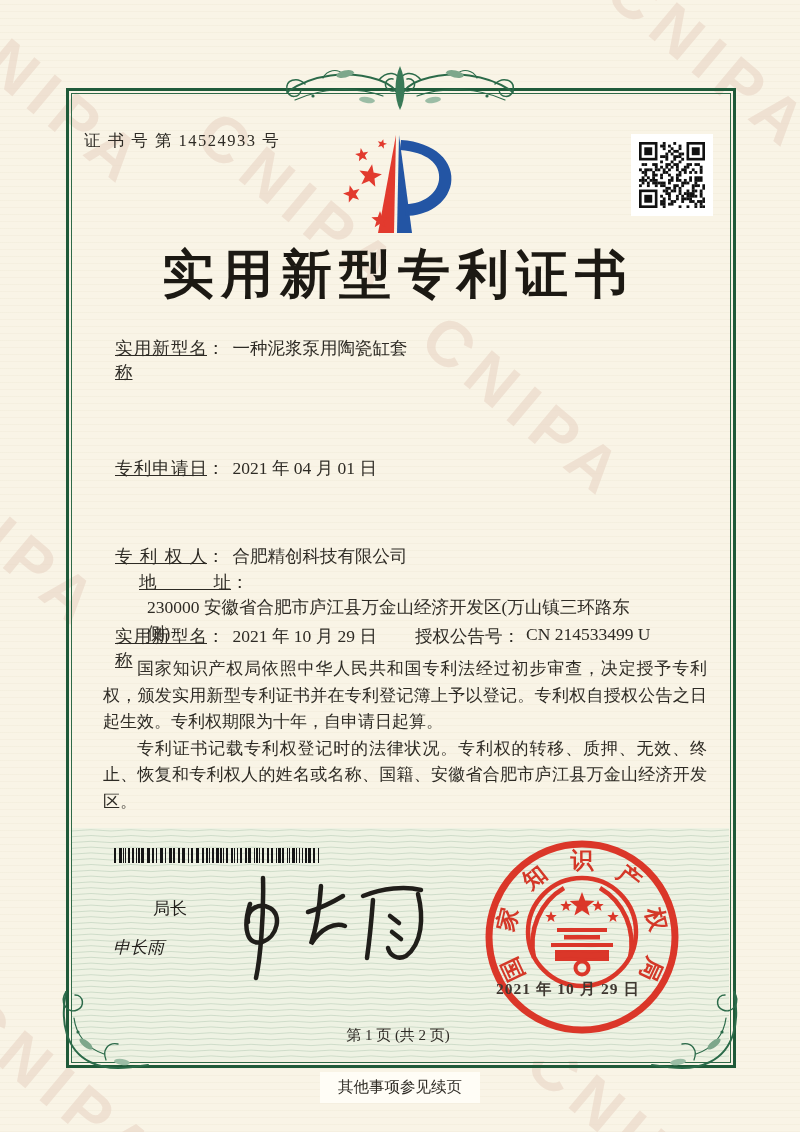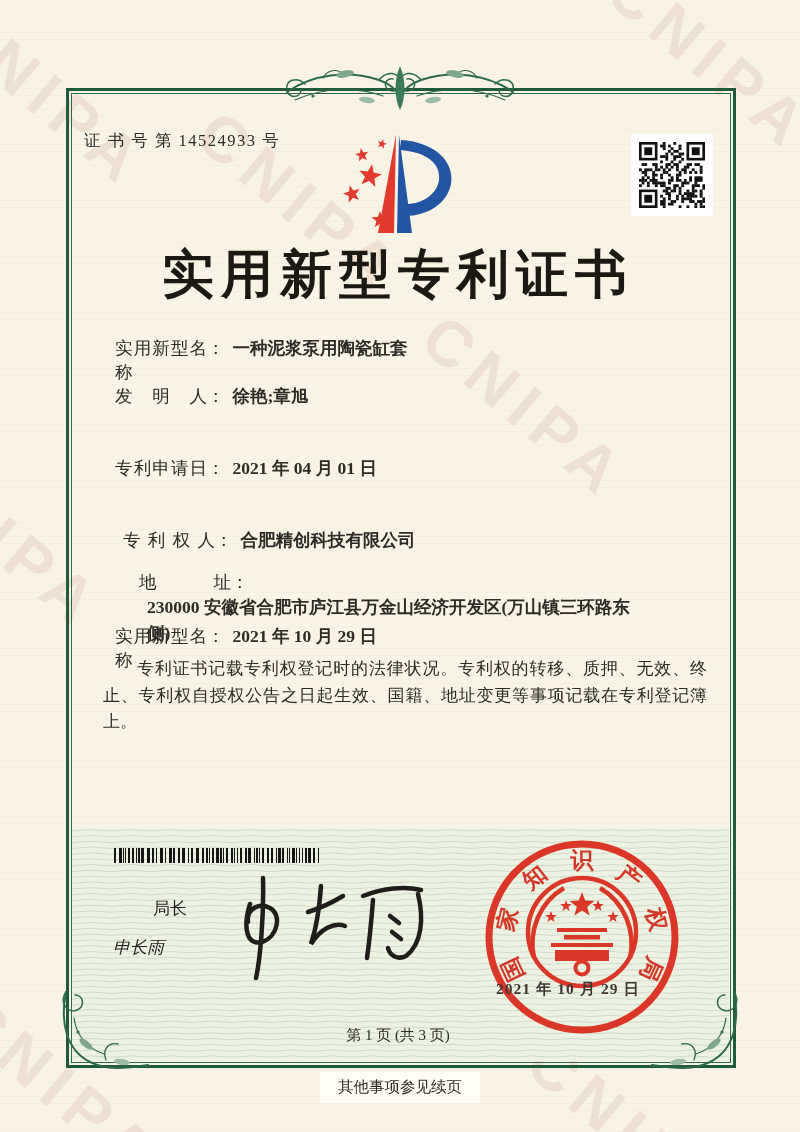--- a/index.html
+++ b/index.html
@@ -17,22 +17,22 @@
   .frame-outer{position:absolute;left:66px;top:88px;width:664px;height:974px;border:3px solid #1f5a39;}
   .frame-inner{position:absolute;left:2px;top:2px;right:2px;bottom:2px;border:1px solid #2e6a48;}
   .band{position:absolute;left:71px;top:828px;width:658px;height:233px;}
   .cert-no{position:absolute;left:84px;top:130px;font-size:16.5px;letter-spacing:1.5px;color:#2e2b25;}
   .logo{position:absolute;left:338px;top:132px;}
   .qrbox{position:absolute;left:631px;top:134px;width:82px;height:82px;background:#ffffff;}
   .qrbox svg{position:absolute;left:8px;top:8px;}
   .title{position:absolute;left:66px;top:240px;width:664px;text-align:center;
     font-size:52px;font-weight:bold;letter-spacing:7px;color:#1c1913;}
   .row{position:absolute;left:115px;width:600px;font-size:17.5px;color:#2e2b25;}
-  .flabel{display:inline-block;width:92px;text-align:justify;text-align-last:justify;vertical-align:top;}
-  .fvalue{display:inline-block;vertical-align:top;margin-left:8px;font-weight:bold;}
+  .flabel{display:inline-block;width:92px;text-align:justify;text-align-last:justify;vertical-align:top;text-decoration:underline;}
+  .fvalue{display:inline-block;vertical-align:top;margin-left:8px;}
   .row-addr .fvalue{width:495px;line-height:26px;}
   .grant-no{position:absolute;left:300px;top:0;}
   .grant-no .fvalue{margin-left:6px;}
   .paras{position:absolute;left:103px;top:656px;width:604px;}
   .paras p{margin:0;font-size:17px;line-height:26.5px;text-align:justify;text-indent:2em;color:#2e2b25;}
   .barcode{position:absolute;left:114px;top:847px;}
   .officer-title{position:absolute;left:113px;top:897px;font-size:17px;font-family:"Liberation Sans","DejaVu Sans",sans-serif;color:#24221e;margin-left:40px;}
   .officer-name{position:absolute;left:113px;top:936px;font-size:17px;font-family:"Liberation Sans","DejaVu Sans",sans-serif;color:#24221e;font-style:italic;}
   .signature{position:absolute;left:228px;top:868px;}
   .seal{position:absolute;left:482px;top:837px;opacity:.93;}
@@ -350,38 +350,39 @@
         <rect x="2.64" y="50.160000000000004" width="13.200000000000001" height="13.200000000000001" fill="#fff"></rect>
         <rect x="5.28" y="52.800000000000004" width="7.92" height="7.92" fill="#111"></rect>
       </svg>
   </div>
 
   <div class="title">实用新型专利证书</div>
 
   <div class="row" style="top:336px;">
     <span class="flabel">实用新型名称</span><span>：</span><span class="fvalue">一种泥浆泵用陶瓷缸套</span>
   </div>
-  <div class="row" style="top:384px;">
-    <span class="flabel">发明人</span><span>：</span><span class="fvalue">徐艳;章旭</span>
-  </div>
   <div class="row" style="top:456px;">
     <span class="flabel">专利申请日</span><span>：</span><span class="fvalue">2021 年 04 月 01 日</span>
   </div>
-  <div class="row" style="top:528px;margin-left:8px;">
+  <div class="row" style="top:544px;">
     <span class="flabel">专利权人</span><span>：</span><span class="fvalue">合肥精创科技有限公司</span>
   </div>
   <div class="row row-addr" style="top:570px;margin-left:24px;">
     <span class="flabel">地址</span><span>：</span><span class="fvalue">230000 安徽省合肥市庐江县万金山经济开发区(万山镇三环路东侧)</span>
   </div>
   <div class="row" style="top:624px;">
     <span class="flabel">实用新型名称</span><span>：</span><span class="fvalue">2021 年 10 月 29 日</span>
+    <span class="grant-no">
+      <span>授权公告号</span><span>：</span><span class="fvalue">CN 214533499 U</span>
+    </span>
   </div>
 
   <div class="paras">
-    <p>专利证书记载专利权登记时的法律状况。专利权的转移、质押、无效、终止、专利权自授权公告之日起生效、国籍、地址变更等事项记载在专利登记簿上。</p>
+    <p>国家知识产权局依照中华人民共和国专利法经过初步审查，决定授予专利权，颁发实用新型专利证书并在专利登记簿上予以登记。专利权自授权公告之日起生效。专利权期限为十年，自申请日起算。</p>
+    <p>专利证书记载专利权登记时的法律状况。专利权的转移、质押、无效、终止、恢复和专利权人的姓名或名称、国籍、安徽省合肥市庐江县万金山经济开发区。</p>
   </div>
 
   <svg class="barcode" id="barcode-svg" width="208" height="17" viewBox="0 0 208 17">
       <rect x="0" y="1" width="2" height="15" fill="#151515"></rect>
       <rect x="5" y="1" width="3" height="15" fill="#151515"></rect>
       <rect x="9" y="1" width="1" height="15" fill="#151515"></rect>
       <rect x="11" y="1" width="1" height="15" fill="#151515"></rect>
       <rect x="14" y="1" width="2" height="15" fill="#151515"></rect>
       <rect x="18" y="1" width="2" height="15" fill="#151515"></rect>
       <rect x="22" y="1" width="1" height="15" fill="#151515"></rect>
@@ -475,19 +476,19 @@
         </g>
       <rect x="-25" y="-4" width="50" height="4" fill="#da291c"></rect>
       <rect x="-18" y="3" width="36" height="4.5" fill="#da291c"></rect>
       <rect x="-31" y="11" width="62" height="4" fill="#da291c"></rect>
       <rect x="-27" y="18" width="54" height="11" fill="#da291c"></rect>
       <circle cx="0" cy="36" r="6.5" fill="none" stroke="#da291c" stroke-width="4"></circle>
     </g>
     <text x="86" y="157" text-anchor="middle" font-size="15.5" letter-spacing="1" fill="#322a24" font-weight="bold">2021 年 10 月 29 日</text>
   </svg>
 
-  <div class="page-info">第 1 页 (共 3 页)</div>
+  <div class="page-info">第 1 页 (共 2 页)</div>
 
   <div class="footer-note">
     <span>其他事项参见续页</span>
   </div>
 
 </div>
 
 </body></html>

